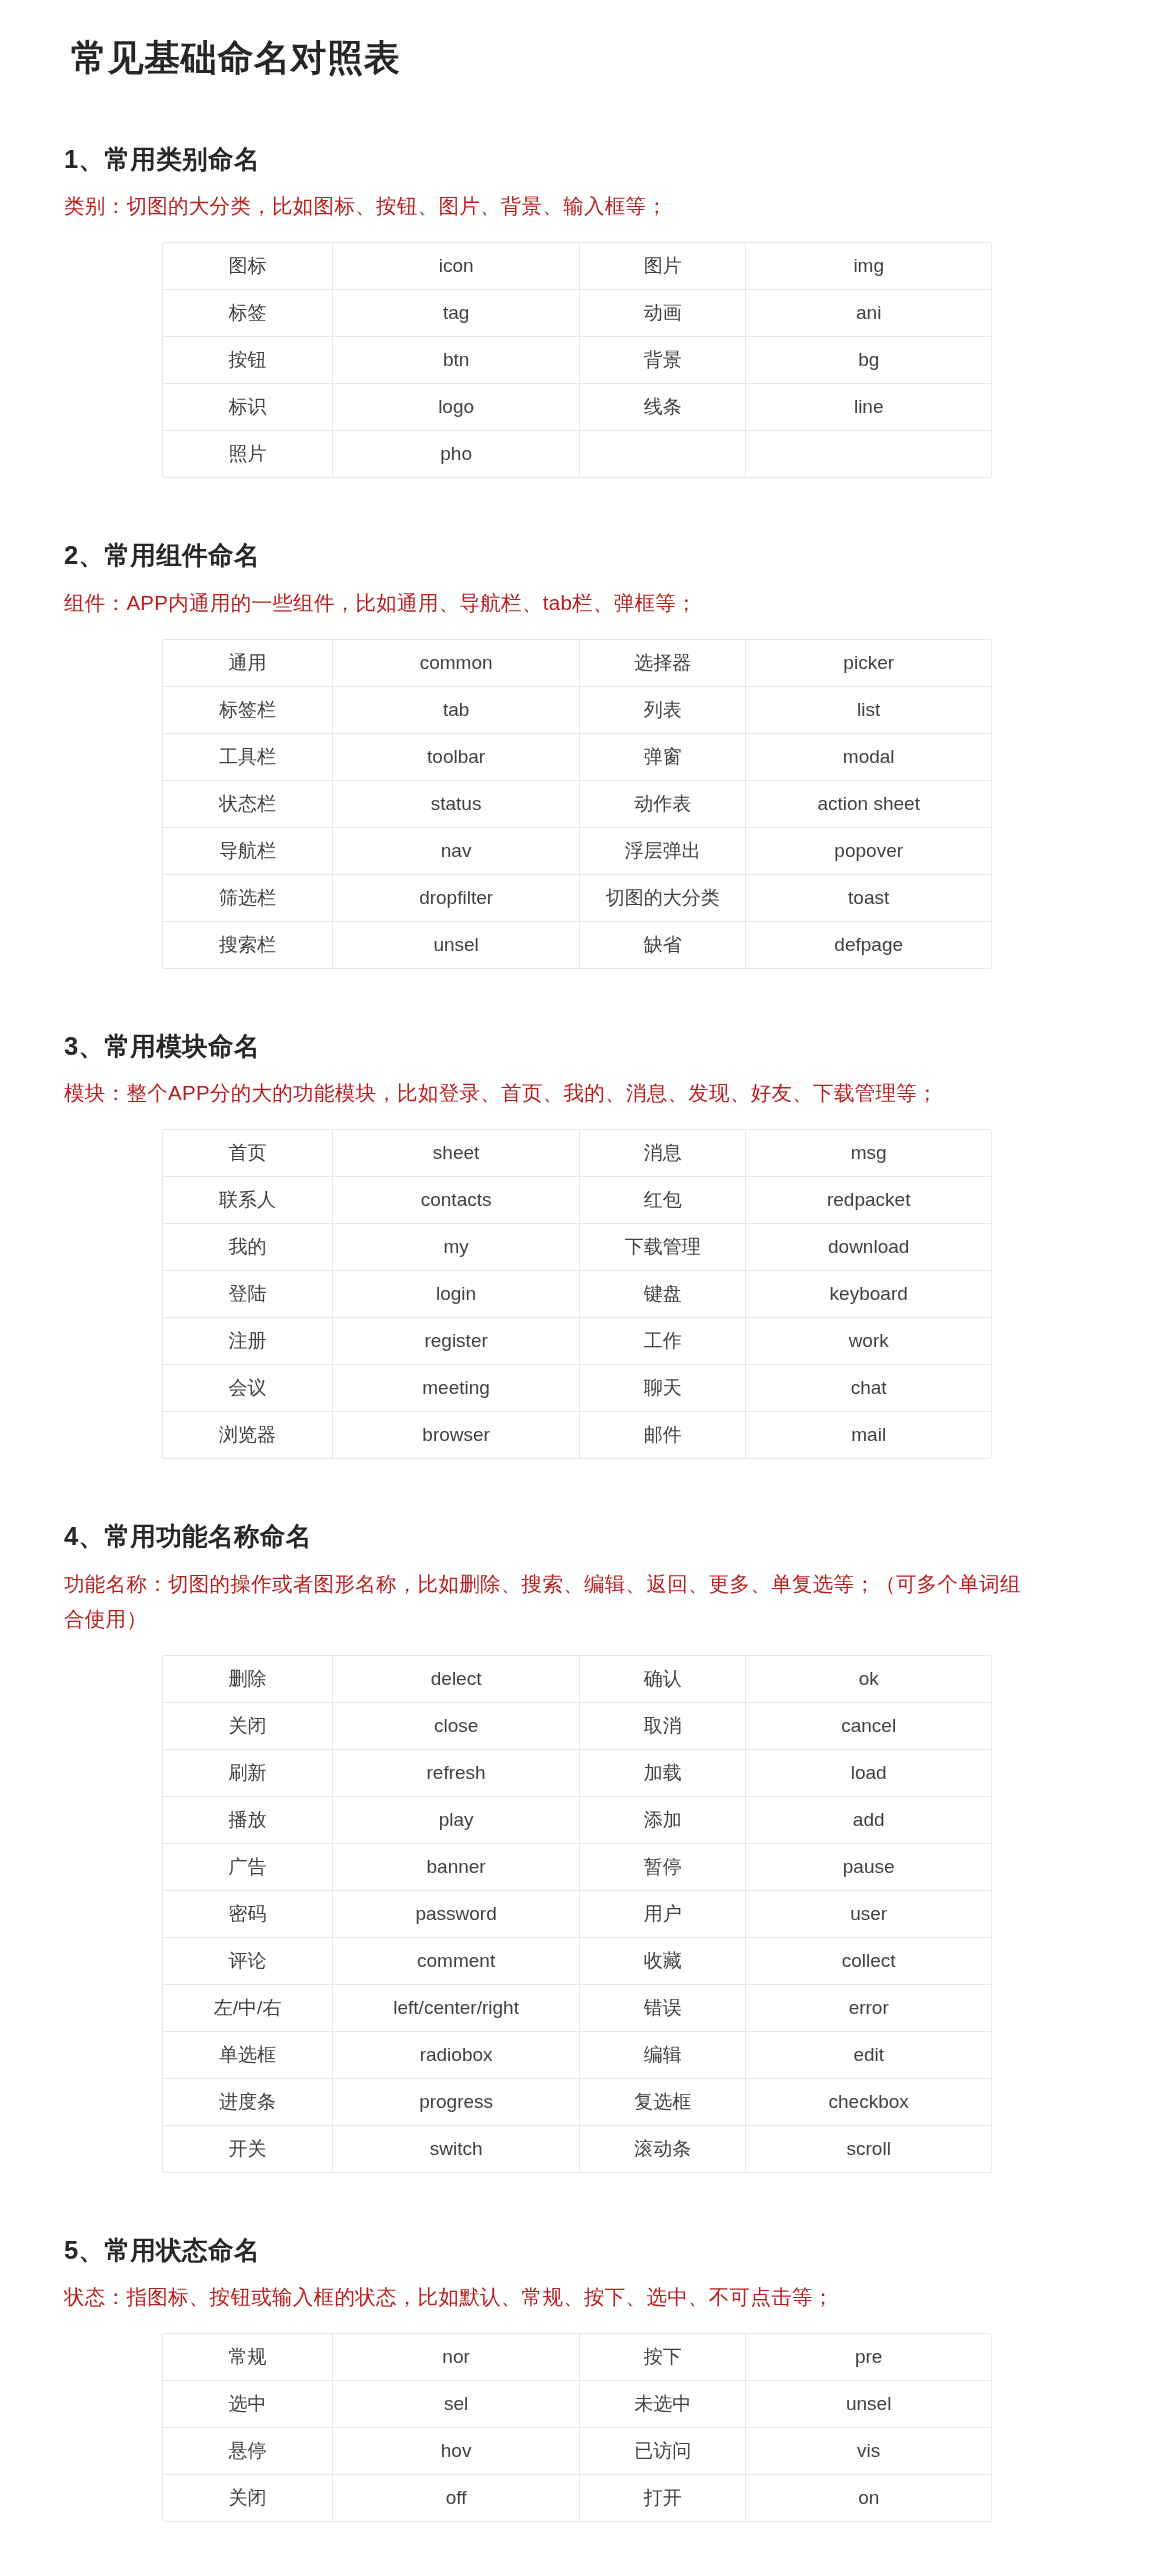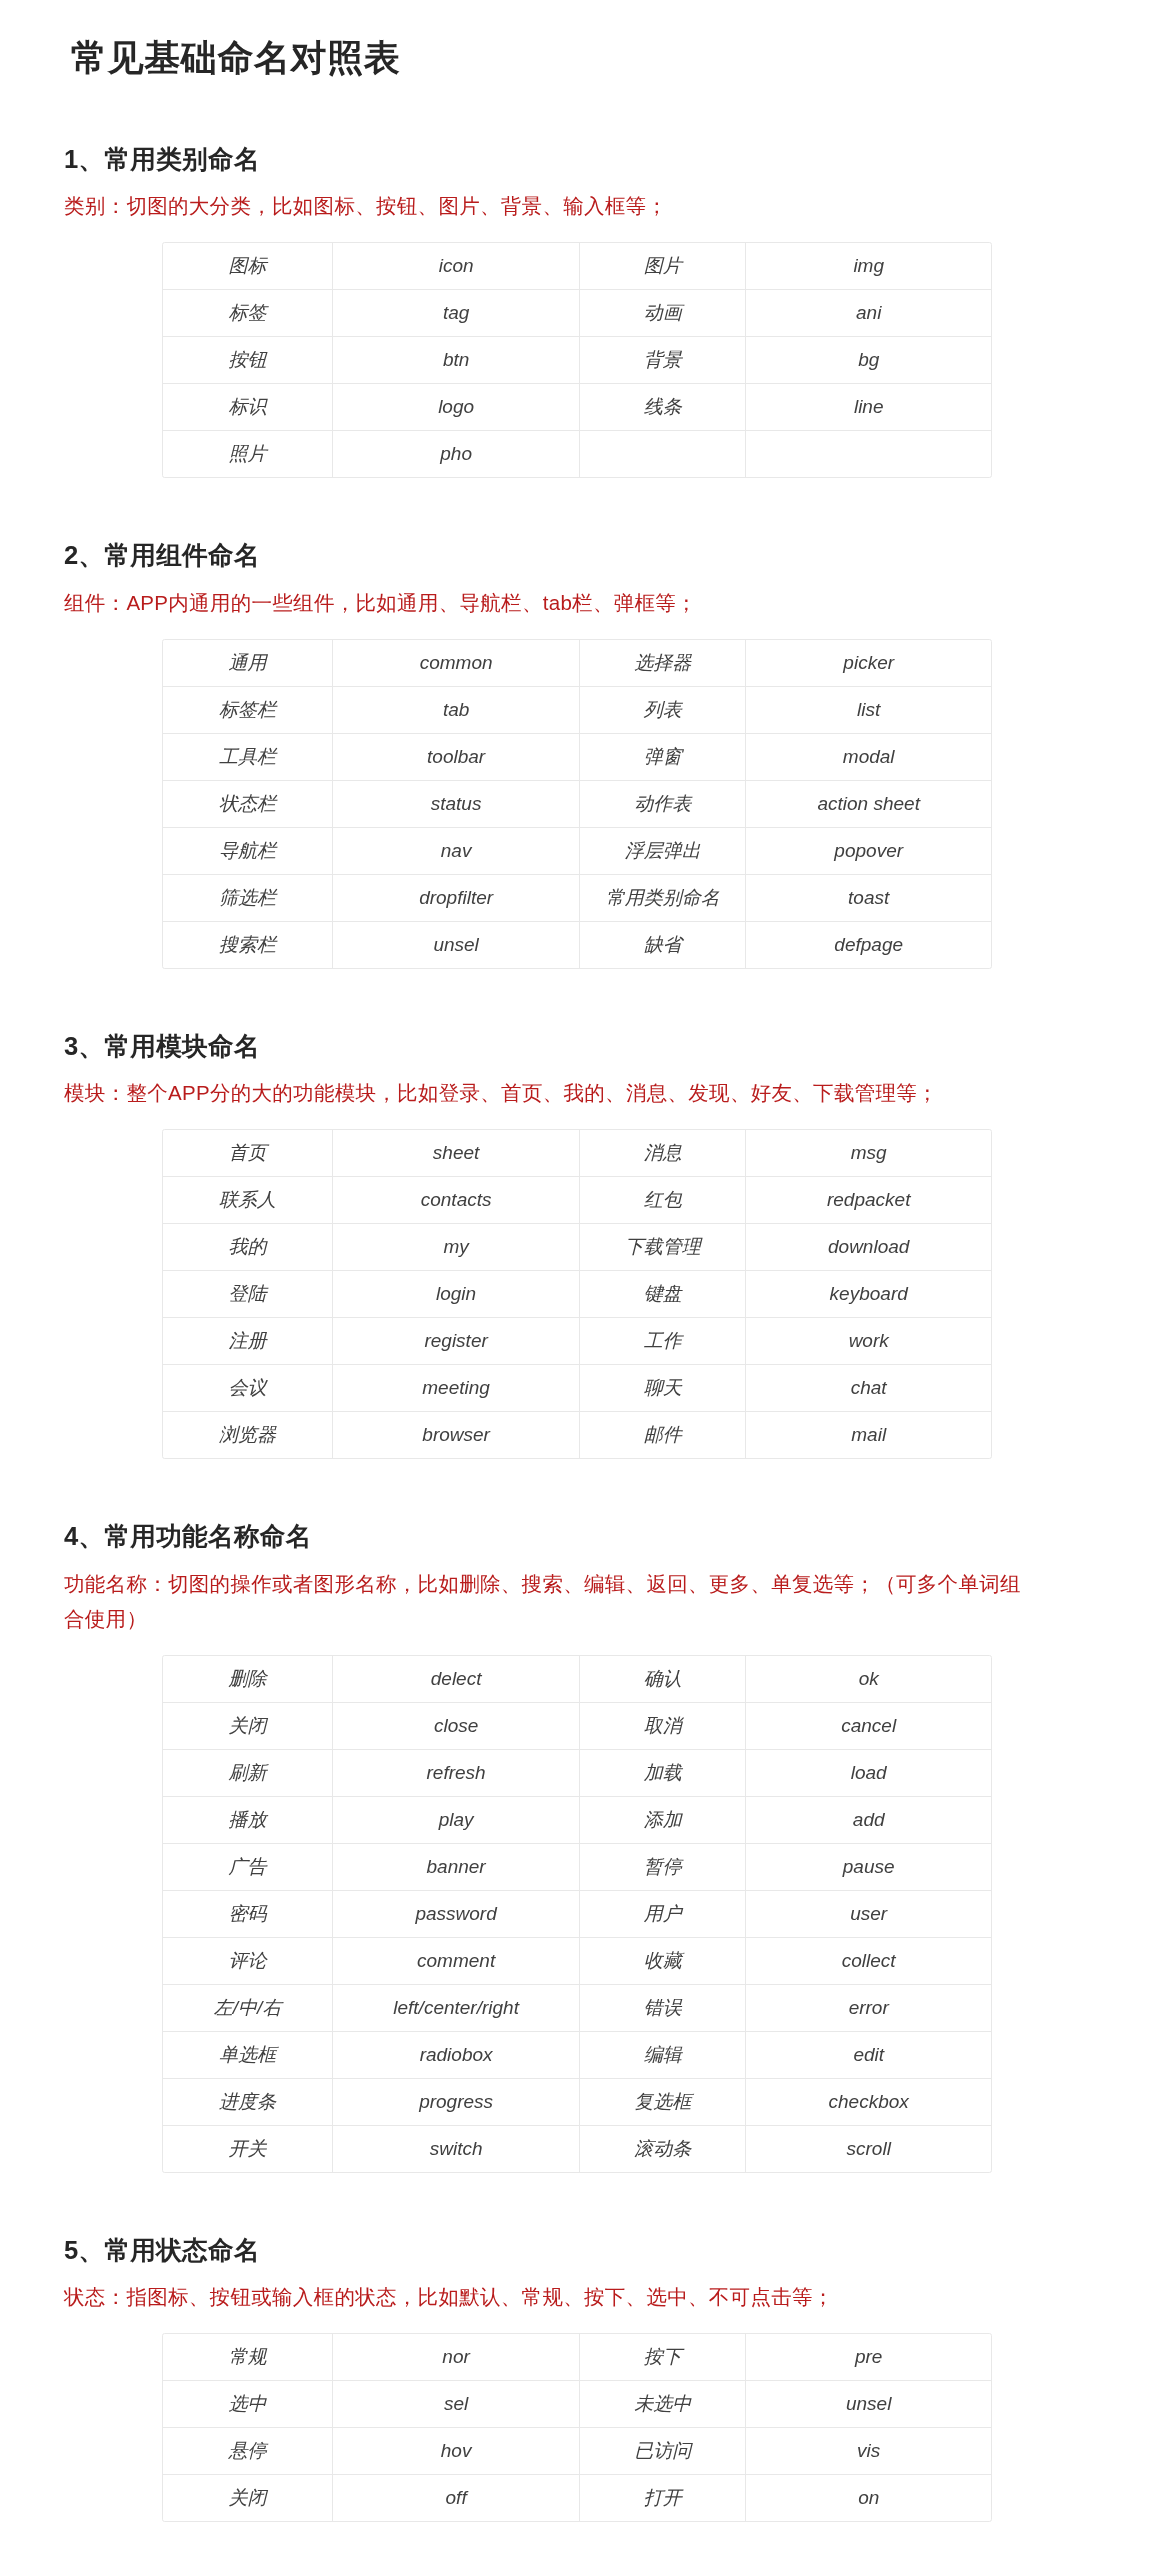--- a/index.html
+++ b/index.html
@@ -45,21 +45,20 @@
     width: 828px;
     border: 0.6px solid #e8e8e8;
     border-radius: 2.6px;
     overflow: hidden;
     background: #ffffff;
   }
   table.naming-table {
     width: 100%;
     border-collapse: collapse;
     table-layout: fixed;
-    font-style: italic;
   }
   table.naming-table td {
     height: 46px;
     padding: 0 5.1px;
     text-align: center;
     vertical-align: middle;
     font-size: 19px;
     color: #404040;
     overflow: hidden;
     white-space: nowrap;
@@ -165,21 +164,21 @@
           </tr>
           <tr>
             <td>导航栏</td>
             <td>nav</td>
             <td>浮层弹出</td>
             <td>popover</td>
           </tr>
           <tr>
             <td>筛选栏</td>
             <td>dropfilter</td>
-            <td>常用类别命名</td>
+            <td>切图的大分类</td>
             <td>toast</td>
           </tr>
           <tr>
             <td>搜索栏</td>
             <td>unsel</td>
             <td>缺省</td>
             <td>defpage</td>
           </tr>
         </tbody>
     </table>

